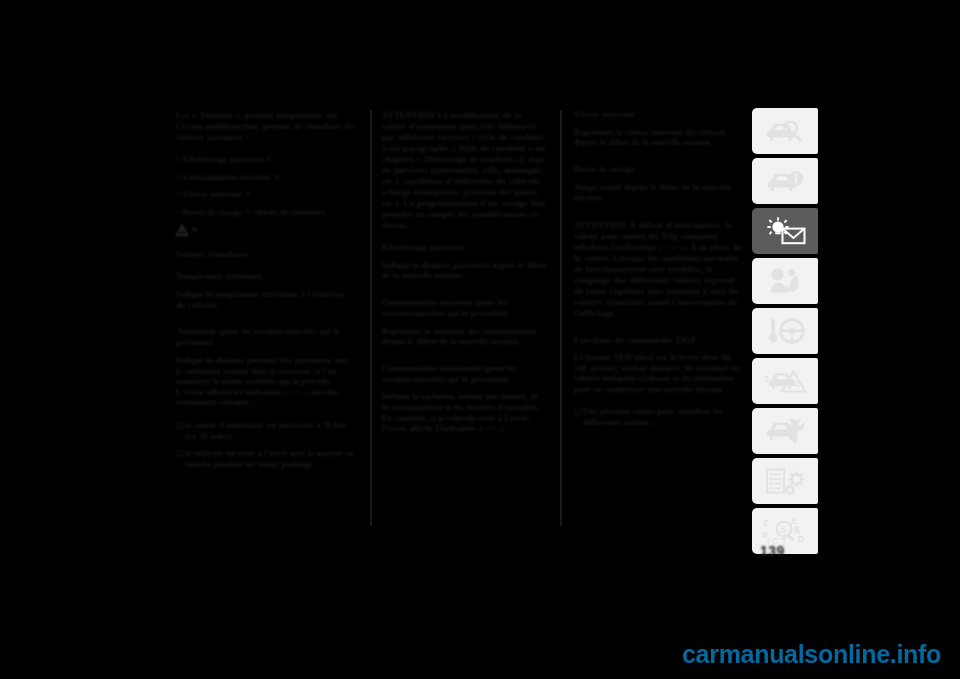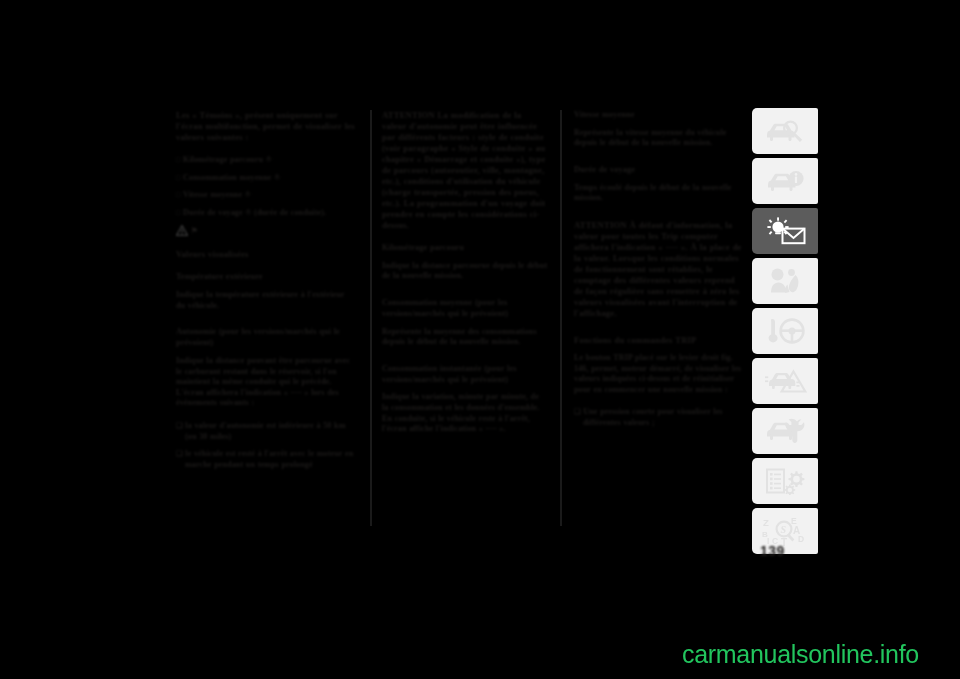--- a/index.html
+++ b/index.html
@@ -159,24 +159,24 @@
     font-weight: 700;
     letter-spacing: 0.5px;
     filter: blur(1.2px);
   }
 
   
   #watermark {
     position: absolute;
     left: 682px;
     top: 640px;
-    color: #22c55e;
+    color: #0369a1;
     font-family: "Liberation Sans", sans-serif;
     font-size: 25px;
-    font-weight: 400;
+    font-weight: 700;
     letter-spacing: -0.3px;
     white-space: nowrap;
   }
 </style>
 </head>
 <body>
 
 <div id="page-sheet">
 
   <div id="columns">

